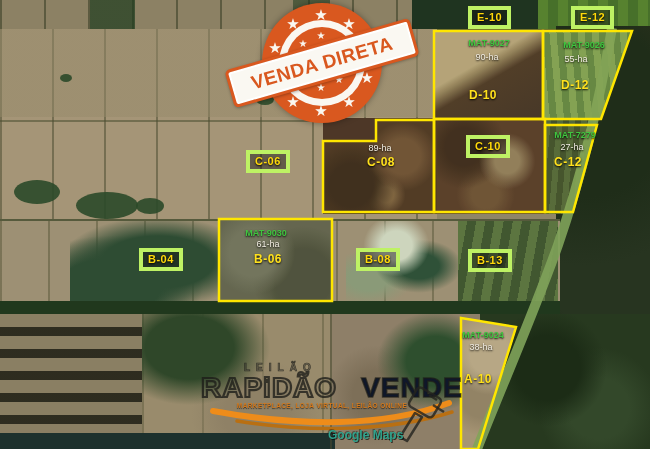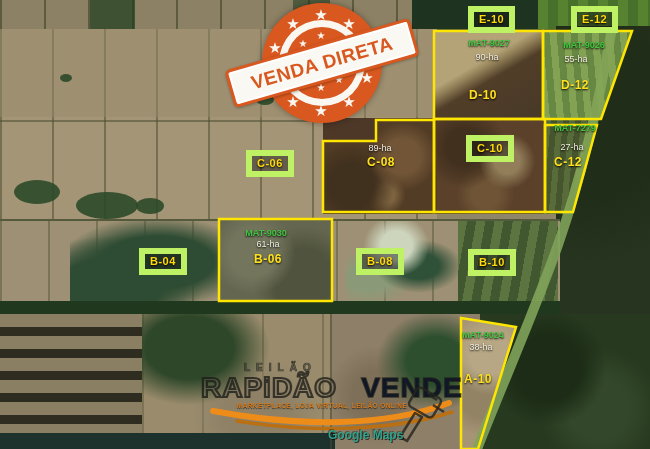--- a/index.html
+++ b/index.html
@@ -82,21 +82,21 @@
     clip-path:polygon(9% 3%,88% 10%,33% 100%,9% 100%);background:#a49379;
     background-image:
       radial-gradient(circle at 50% 30%,#b5a68a 0 20%,transparent 40%),
       radial-gradient(circle at 40% 60%,#8f8169 0 25%,transparent 45%);}
   .r-teal{left:0;top:433px;width:335px;height:16px;background:#1d312d;}
   .vline-b{left:330px;top:314px;width:2px;height:135px;background:rgba(70,72,48,.6);}
   .pond{border-radius:50%;background:#2b4929;opacity:.9;}
   
   .ovl{left:0;top:0;z-index:10;}
   
-  .lotbox{position:absolute;z-index:20;border:6px solid #bef264;background:rgba(20,22,18,.45);
+  .lotbox{position:absolute;z-index:20;border:4px solid #bef264;background:rgba(20,22,18,.45);
     color:#ffd90a;font-weight:bold;font-size:11px;line-height:15px;padding:0 5px;
     text-shadow:0 1px 2px #000;letter-spacing:.5px;}
   .pl{position:absolute;z-index:20;white-space:nowrap;transform:translateX(-50%);
     text-shadow:0 1px 2px rgba(0,0,0,.95);}
   .pl-mat{font-weight:bold;font-size:9px;color:#3fc53f;}
   .pl-area{font-size:9px;color:#f2ede2;}
   .pl-name{font-weight:bold;font-size:12px;color:#ffe11d;letter-spacing:.5px;}
   
   .stamp{left:262px;top:3px;width:120px;height:120px;z-index:30;}
   .stamp .disc{position:absolute;left:0;top:0;width:120px;height:120px;border-radius:50%;
@@ -171,31 +171,31 @@
       <path d="M461,318 L516,327 L478,449 L461,449 Z"></path>
     </g>
   </svg>
 
   <div class="lotbox" style="left:468px;top:6px;">E-10</div>
   <div class="lotbox" style="left:571px;top:6px;">E-12</div>
   <div class="lotbox" style="left:246px;top:150px;">C-06</div>
   <div class="lotbox" style="left:466px;top:135px;text-align:center;">C-10</div>
   <div class="lotbox" style="left:139px;top:248px;">B-04</div>
   <div class="lotbox" style="left:356px;top:248px;">B-08</div>
-  <div class="lotbox" style="left:468px;top:249px;">B-10</div>
+  <div class="lotbox" style="left:468px;top:249px;">B-13</div>
 
   <span class="pl pl-mat" style="left:489px;top:38px;">MAT-9027</span>
   <span class="pl pl-area" style="left:487px;top:52px;">90-ha</span>
   <span class="pl pl-name" style="left:483px;top:88px;">D-10</span>
 
   <span class="pl pl-mat" style="left:584px;top:40px;">MAT-9026</span>
   <span class="pl pl-area" style="left:576px;top:54px;">55-ha</span>
   <span class="pl pl-name" style="left:575px;top:78px;">D-12</span>
 
-  <span class="pl pl-mat" style="left:575px;top:123px;">MAT-7279</span>
+  <span class="pl pl-mat" style="left:575px;top:130px;">MAT-7279</span>
   <span class="pl pl-area" style="left:572px;top:142px;">27-ha</span>
   <span class="pl pl-name" style="left:568px;top:155px;">C-12</span>
 
   <span class="pl pl-area" style="left:380px;top:143px;">89-ha</span>
   <span class="pl pl-name" style="left:381px;top:155px;">C-08</span>
 
   <span class="pl pl-mat" style="left:266px;top:228px;text-align:center;">MAT-9030</span>
   <span class="pl pl-area" style="left:268px;top:239px;">61-ha</span>
   <span class="pl pl-name" style="left:268px;top:252px;">B-06</span>
 

